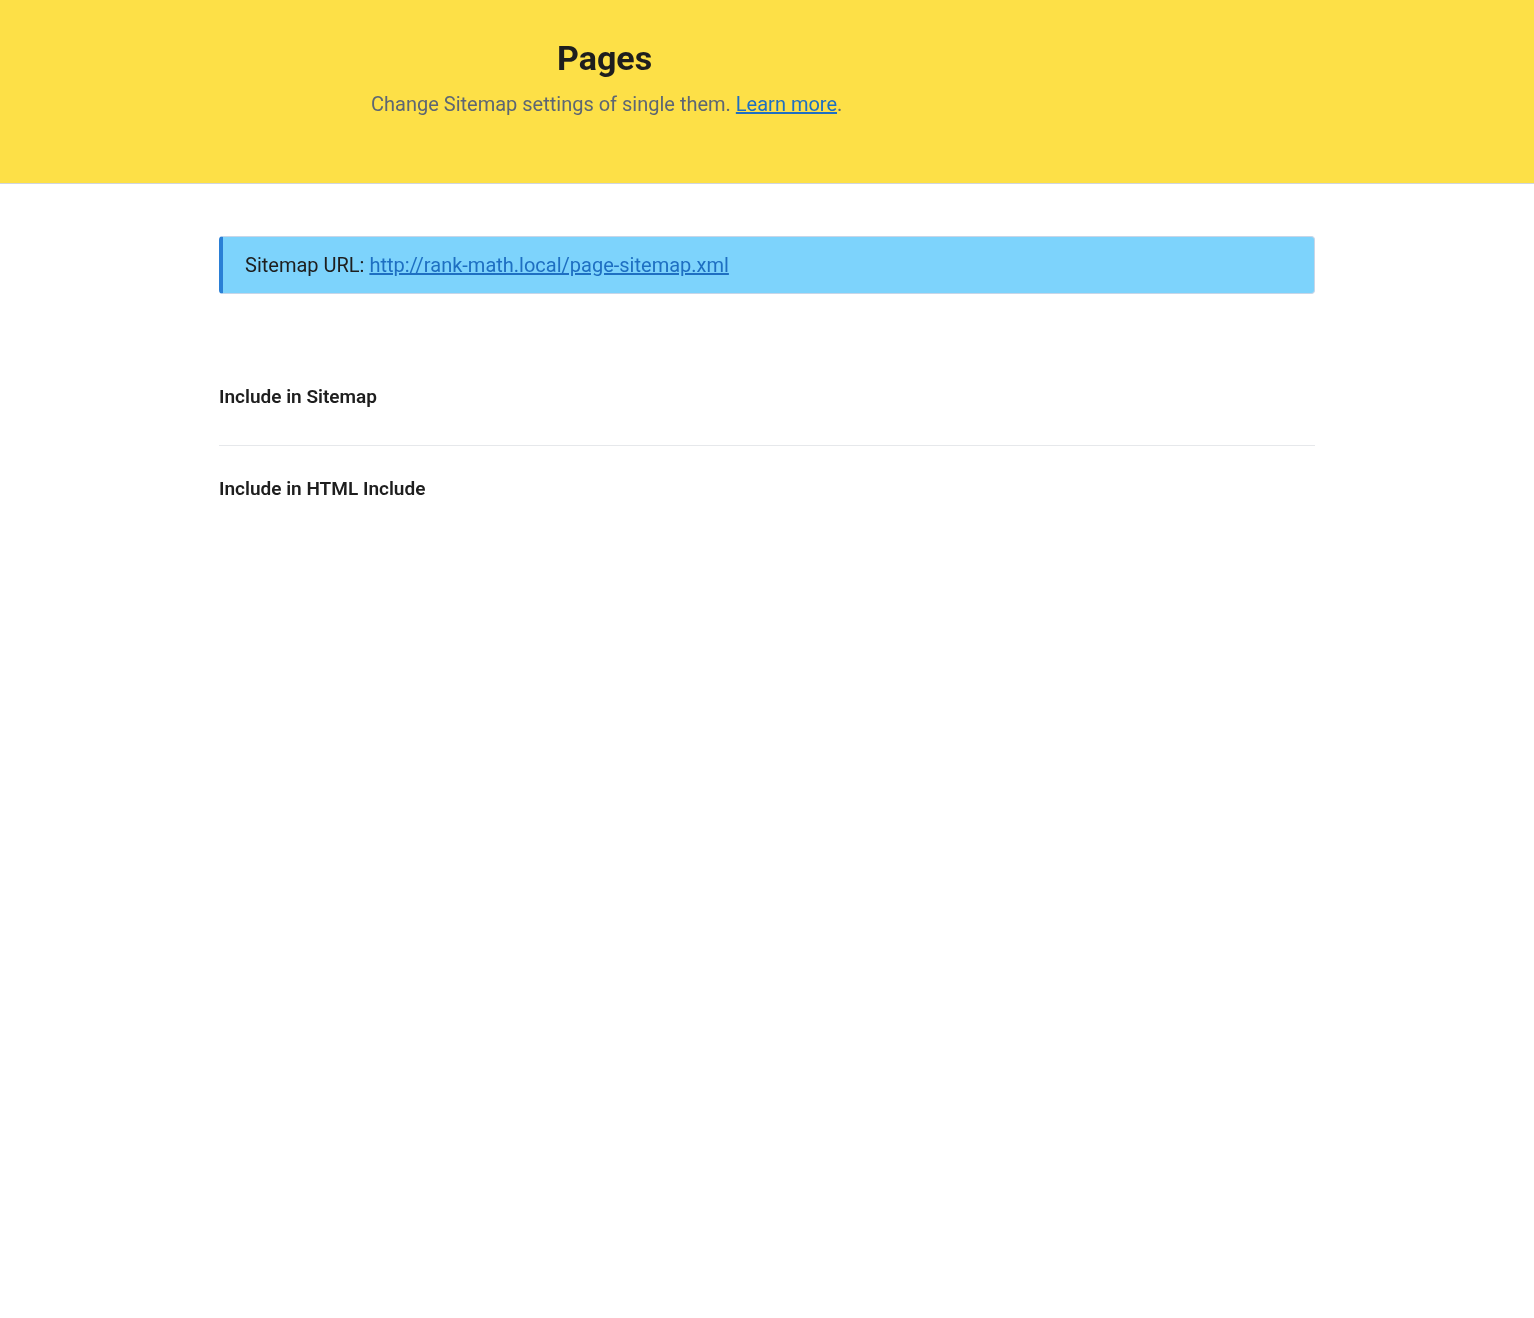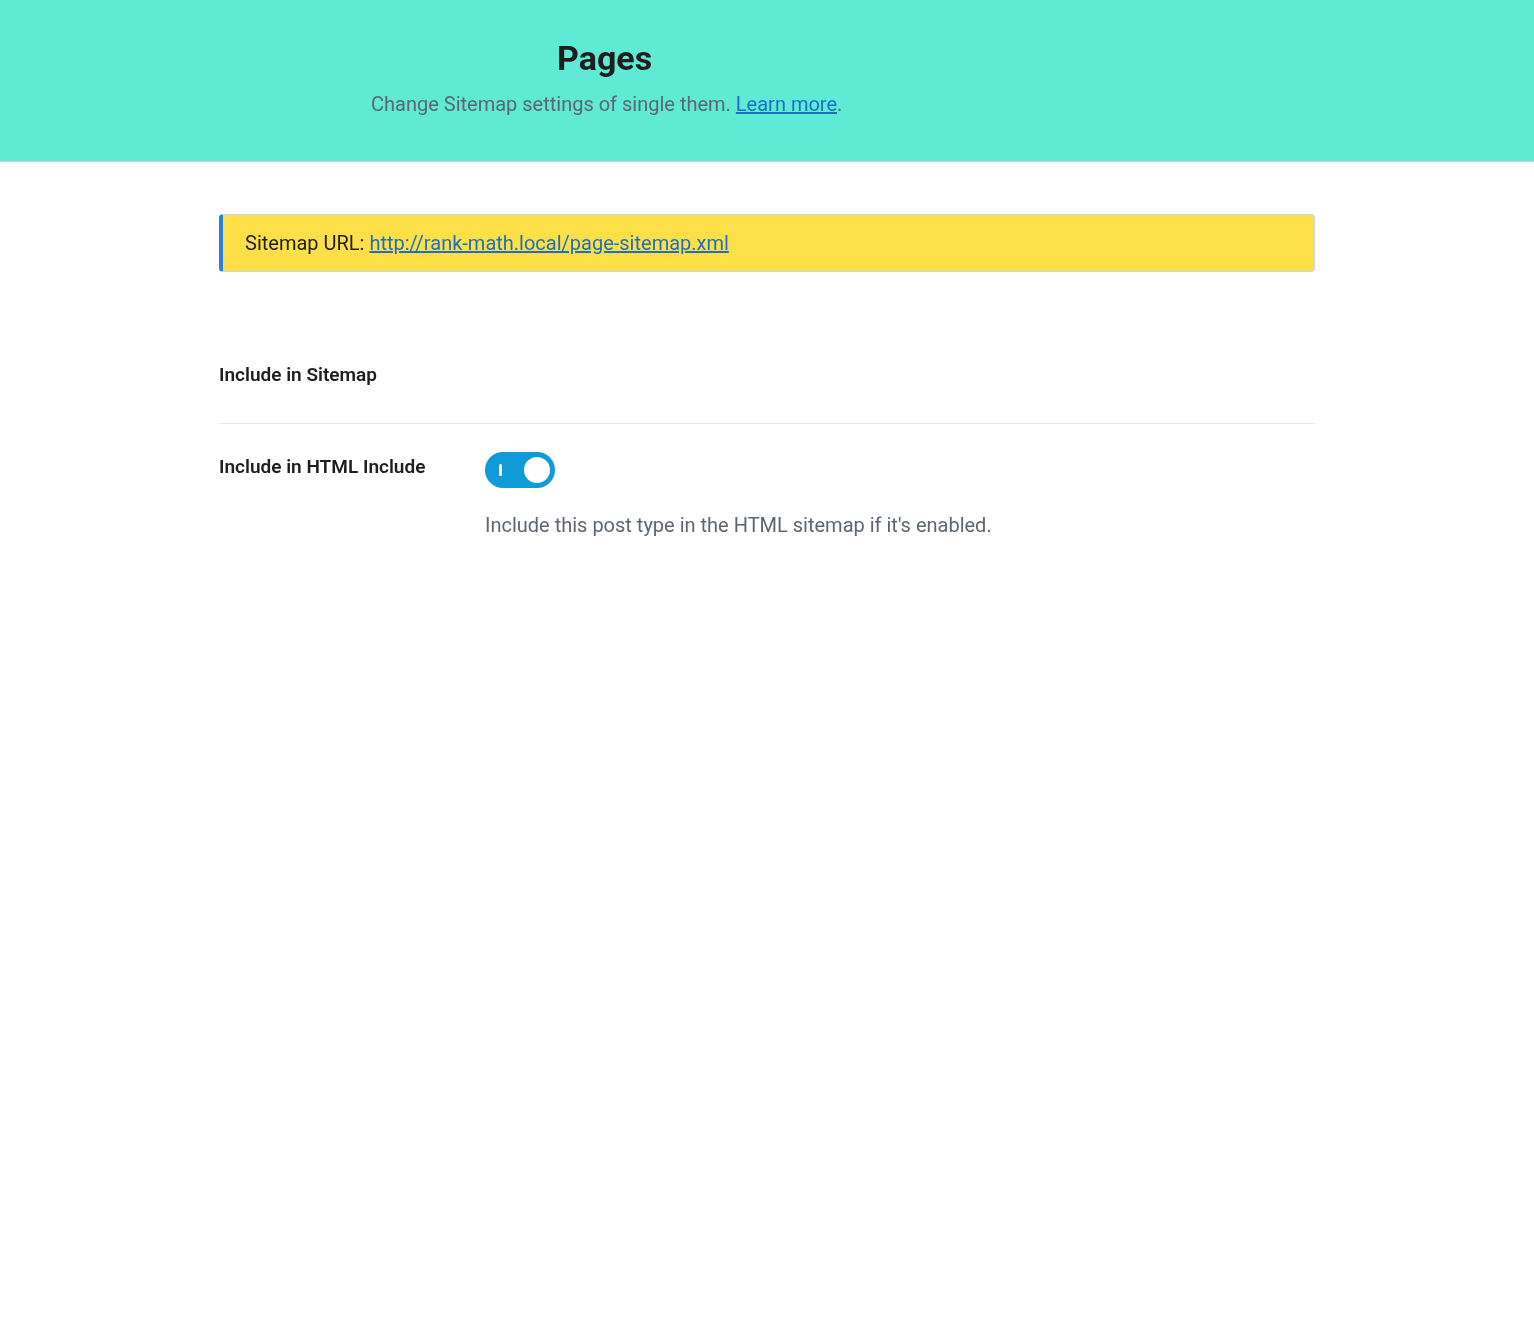--- a/index.html
+++ b/index.html
@@ -6,23 +6,23 @@
       margin: 0;
       padding: 0;
       box-sizing: border-box;
     }
     body {
       font-family: -apple-system, BlinkMacSystemFont, "Segoe UI", Roboto, Helvetica, Arial, sans-serif;
       background: #ffffff;
       color: #1e1e1e;
     }
     .header {
-      background: #5eead4;
+      background: #fde047;
       border-bottom: 1px solid #d0d5dd;
-      padding: 38px 20px 45px 20px;
+      padding: 38px 20px 67px 20px;
       text-align: left;
     }
     .header-inner {
       max-width: 1100px;
       margin: 0 auto;
       padding-left: 340px;
     }
     .header h1 {
       font-size: 34px;
       font-weight: 700;
@@ -40,21 +40,21 @@
       color: #1e6fc2;
       text-decoration: underline;
       text-align: center;
     }
     .content {
       max-width: 1096px;
       margin: 0 auto;
       padding: 52px 0 80px 0;
     }
     .notice {
-      background: #fde047;
+      background: #7dd3fc;
       border: 1px solid #c7d6e8;
       border-left: 4px solid #2a7fd6;
       border-radius: 4px;
       padding: 16px 22px;
       margin-bottom: 60px;
       font-size: 20px;
     }
     .notice a {
       color: #1e6fc2;
       text-decoration: underline;
@@ -139,23 +139,16 @@
   <div class="notice">
     <span>Sitemap URL: </span><a href="#">http://rank-math.local/page-sitemap.xml</a>
   </div>
 
   <div class="setting-row with-border">
     <div class="setting-label">Include in Sitemap</div>
   </div>
 
   <div class="setting-row">
     <div class="setting-label">Include in HTML Include</div>
-    <div class="setting-control">
-      <div class="toggle">
-        <span class="toggle-tick"></span>
-        <span class="toggle-knob"></span>
-      </div>
-      <div class="setting-description">Include this post type in the HTML sitemap if it's enabled.</div>
-    </div>
   </div>
 
 
 </div>
 
 </body></html>

